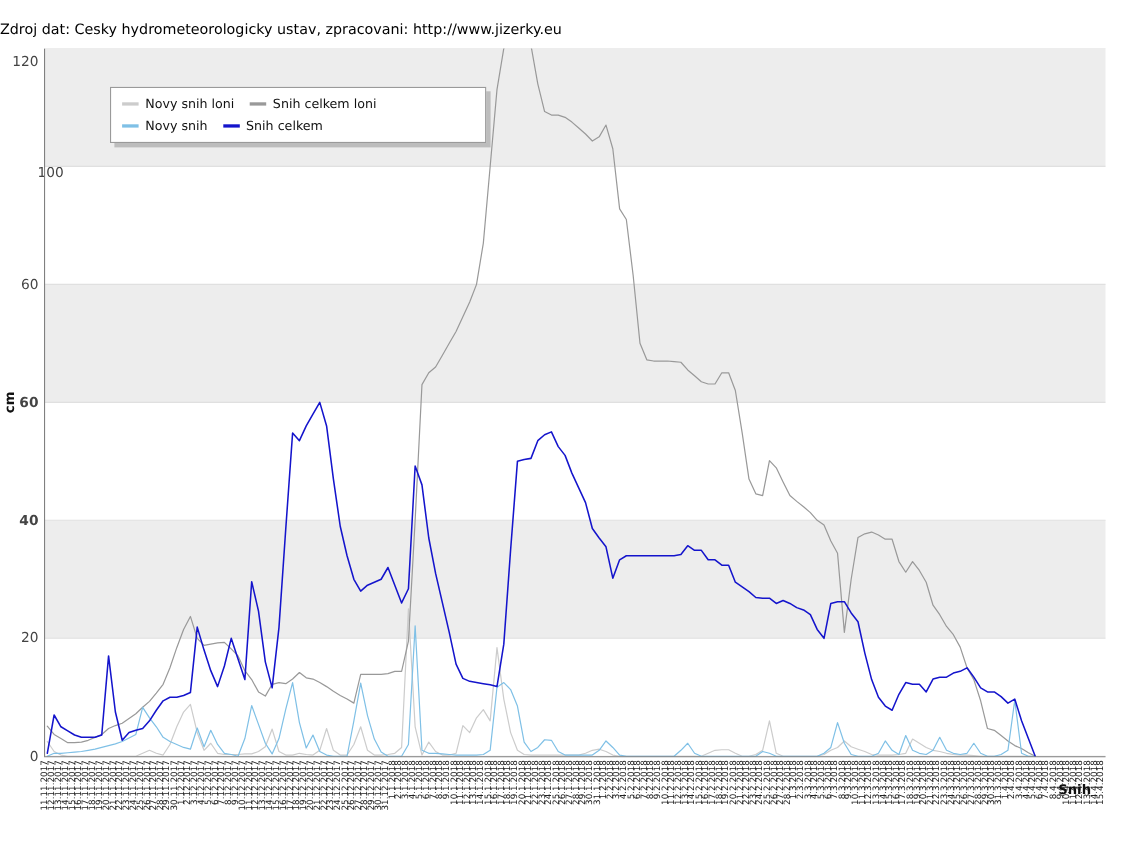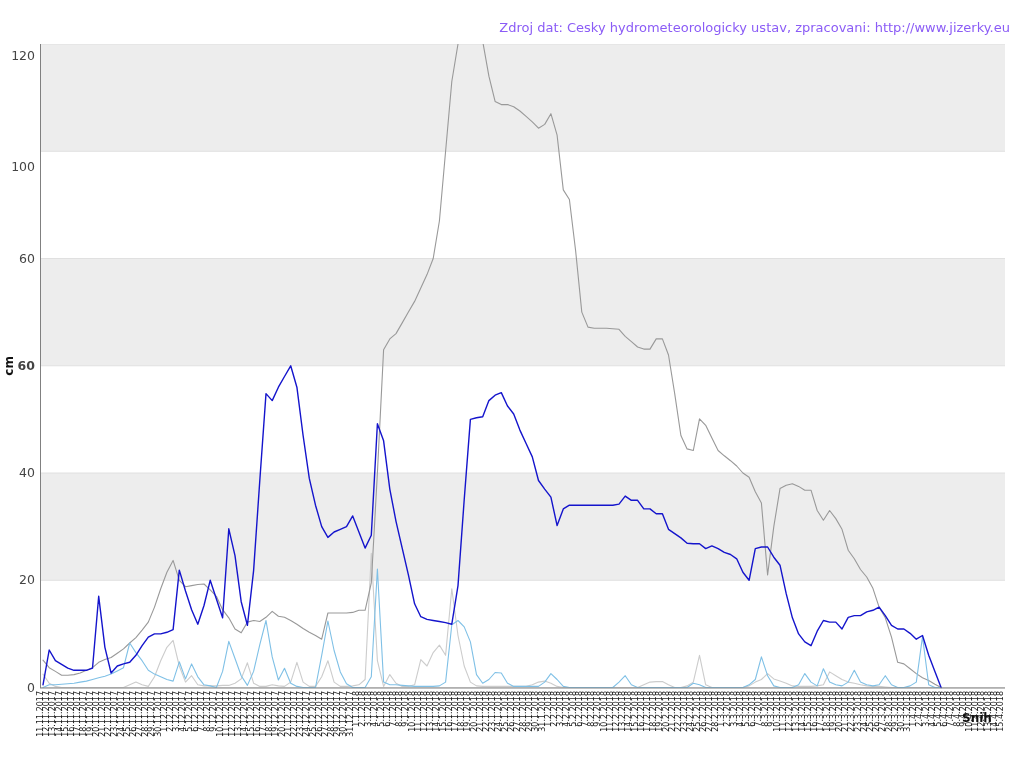--- a/index.html
+++ b/index.html
@@ -1,22 +1,22 @@
 <!DOCTYPE html>
 <html><head>
 <meta charset="utf-8">
 <style>
   html,body{margin:0;padding:0;background:#ffffff;}
   .page{position:relative;width:1024px;height:768px;background:#ffffff;overflow:hidden;
         font-family:"DejaVu Sans", "Liberation Sans", sans-serif;}
   .title{position:absolute;left:0;top:4px;width:1010px;text-align:center;
          font-family:"DejaVu Sans Mono","Liberation Mono",monospace;
          font-weight:bold;font-size:12px;color:#000;}
-  .subtitle{position:absolute;left:0;top:20px;width:1010px;text-align:right;
-            font-size:13px;color:#8b5cf6;}
+  .subtitle{position:absolute;left:0;top:20px;width:1010px;text-align:left;
+            font-size:13px;color:#000000;}
   .ylab{position:absolute;left:2px;top:356px;writing-mode:vertical-rl;transform:rotate(180deg);
         font-weight:bold;font-size:12px;color:#111;}
   .xlab{position:absolute;left:962px;top:711px;font-weight:bold;font-size:12px;color:#111;}
   .ytick{position:absolute;left:0;width:35px;text-align:right;font-size:12.5px;color:#444;height:16px;}
   .xtick{position:absolute;writing-mode:vertical-rl;transform:rotate(180deg);
          font-size:8px;line-height:6.5px;color:#222;letter-spacing:0px;}
   svg#plot{position:absolute;left:40px;top:44px;}
   .legend{position:absolute;left:100px;top:79px;width:322px;background:#ffffff;
           border:1px solid #9a9a9a;box-shadow:4px 4px 0 #bdbdbd;
           padding:5px 8px 6px 10px;display:flex;flex-wrap:wrap;column-gap:14px;row-gap:2px;
@@ -26,24 +26,24 @@
 </style>
 </head>
 <body>
 
 <div class="page">
   <div class="subtitle">Zdroj dat: Cesky hydrometeorologicky ustav, zpracovani: http://www.jizerky.eu</div>
   <div class="ylab">cm</div>
   <div id="yticks">
       <div class="ytick" style="top: 679.5px;">0</div>
       <div class="ytick" style="top: 572.25px;">20</div>
-      <div class="ytick" style="top: 465px;">40</div>
+      <div class="ytick" style="top: 465px; font-weight: bold;">40</div>
       <div class="ytick" style="top: 357.75px; font-weight: bold;">60</div>
       <div class="ytick" style="top: 250.5px;">60</div>
-      <div class="ytick" style="top: 159px;">100</div>
+      <div class="ytick" style="top: 149px; padding-left: 23px;">100</div>
       <div class="ytick" style="top: 48px;">120</div>
     </div>
   <svg id="plot" width="966" height="646">
       <rect x="0" y="429" width="965" height="107.25" fill="#ededed"></rect>
       <rect x="0" y="214.5" width="965" height="107.25" fill="#ededed"></rect>
       <rect x="0" y="0" width="965" height="107.25" fill="#ededed"></rect>
       <line x1="0" y1="643.5" x2="965" y2="643.5" stroke="#e0e0e0" stroke-width="1"></line>
       <line x1="0" y1="536.25" x2="965" y2="536.25" stroke="#e0e0e0" stroke-width="1"></line>
       <line x1="0" y1="429" x2="965" y2="429" stroke="#e0e0e0" stroke-width="1"></line>
       <line x1="0" y1="321.75" x2="965" y2="321.75" stroke="#e0e0e0" stroke-width="1"></line>
@@ -209,13 +209,31 @@
       <div class="xtick" style="left: 954.638px; top: 691px;">8.4.2018</div>
       <div class="xtick" style="left: 960.832px; top: 691px;">9.4.2018</div>
       <div class="xtick" style="left: 967.025px; top: 691px;">10.4.2018</div>
       <div class="xtick" style="left: 973.218px; top: 691px;">11.4.2018</div>
       <div class="xtick" style="left: 979.412px; top: 691px;">12.4.2018</div>
       <div class="xtick" style="left: 985.606px; top: 691px;">13.4.2018</div>
       <div class="xtick" style="left: 991.799px; top: 691px;">14.4.2018</div>
       <div class="xtick" style="left: 997.992px; top: 691px;">15.4.2018</div>
     </div>
   <div class="xlab">Snih</div>
+  <div id="legend" class="legend">
+      <span class="legend-item">
+        <span class="legend-swatch" style="background: rgb(204, 204, 204);"></span>
+        <span>Novy snih loni</span>
+      </span>
+      <span class="legend-item">
+        <span class="legend-swatch" style="background: rgb(153, 153, 153);"></span>
+        <span>Snih celkem loni</span>
+      </span>
+      <span class="legend-item">
+        <span class="legend-swatch" style="background: rgb(127, 192, 230);"></span>
+        <span>Novy snih</span>
+      </span>
+      <span class="legend-item">
+        <span class="legend-swatch" style="background: rgb(20, 20, 204);"></span>
+        <span>Snih celkem</span>
+      </span>
+    </div>
 </div>
 
 </body></html>

